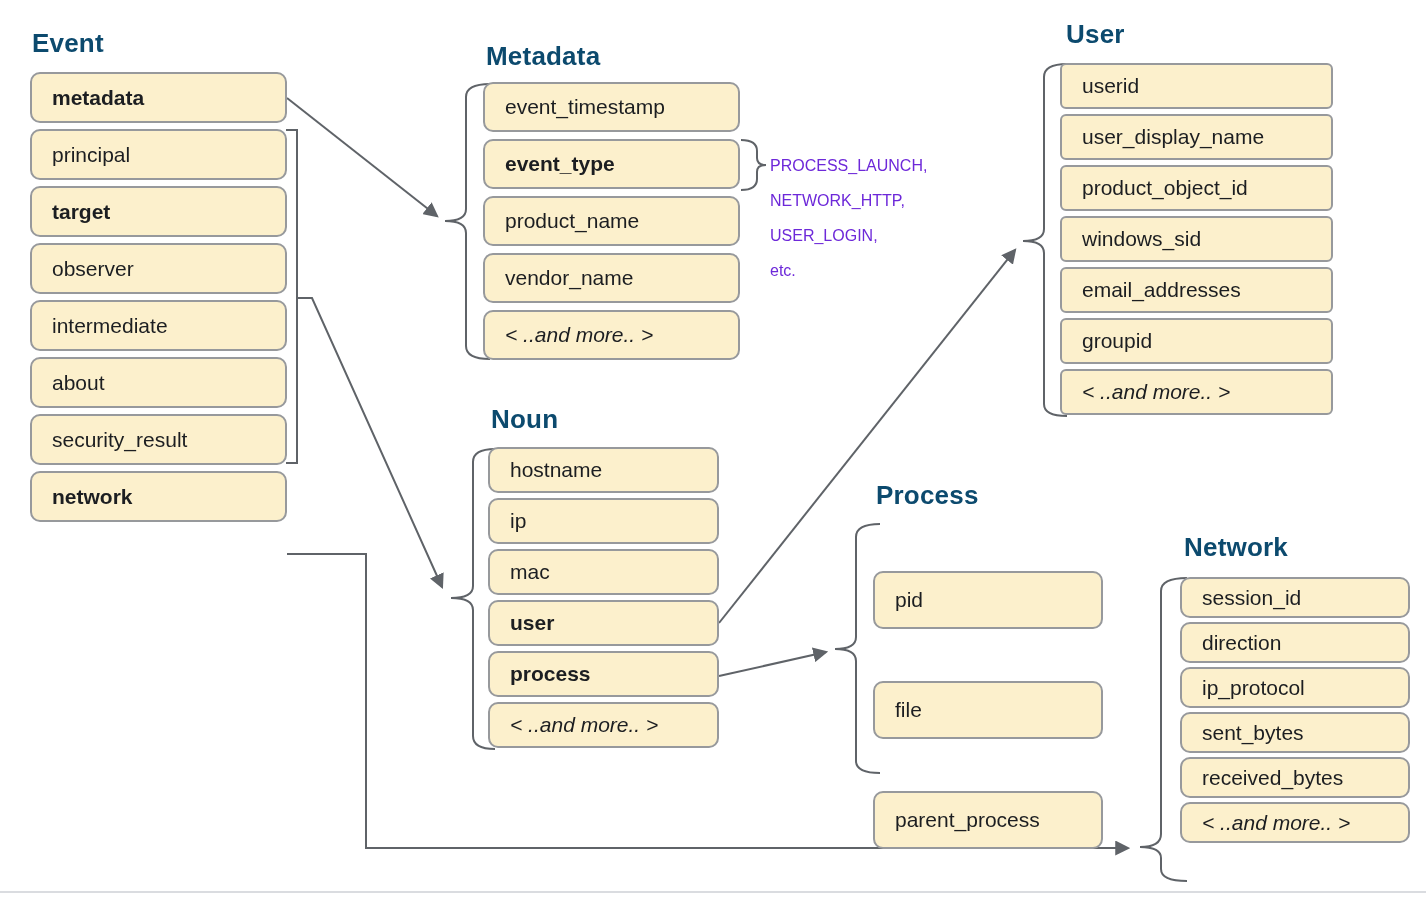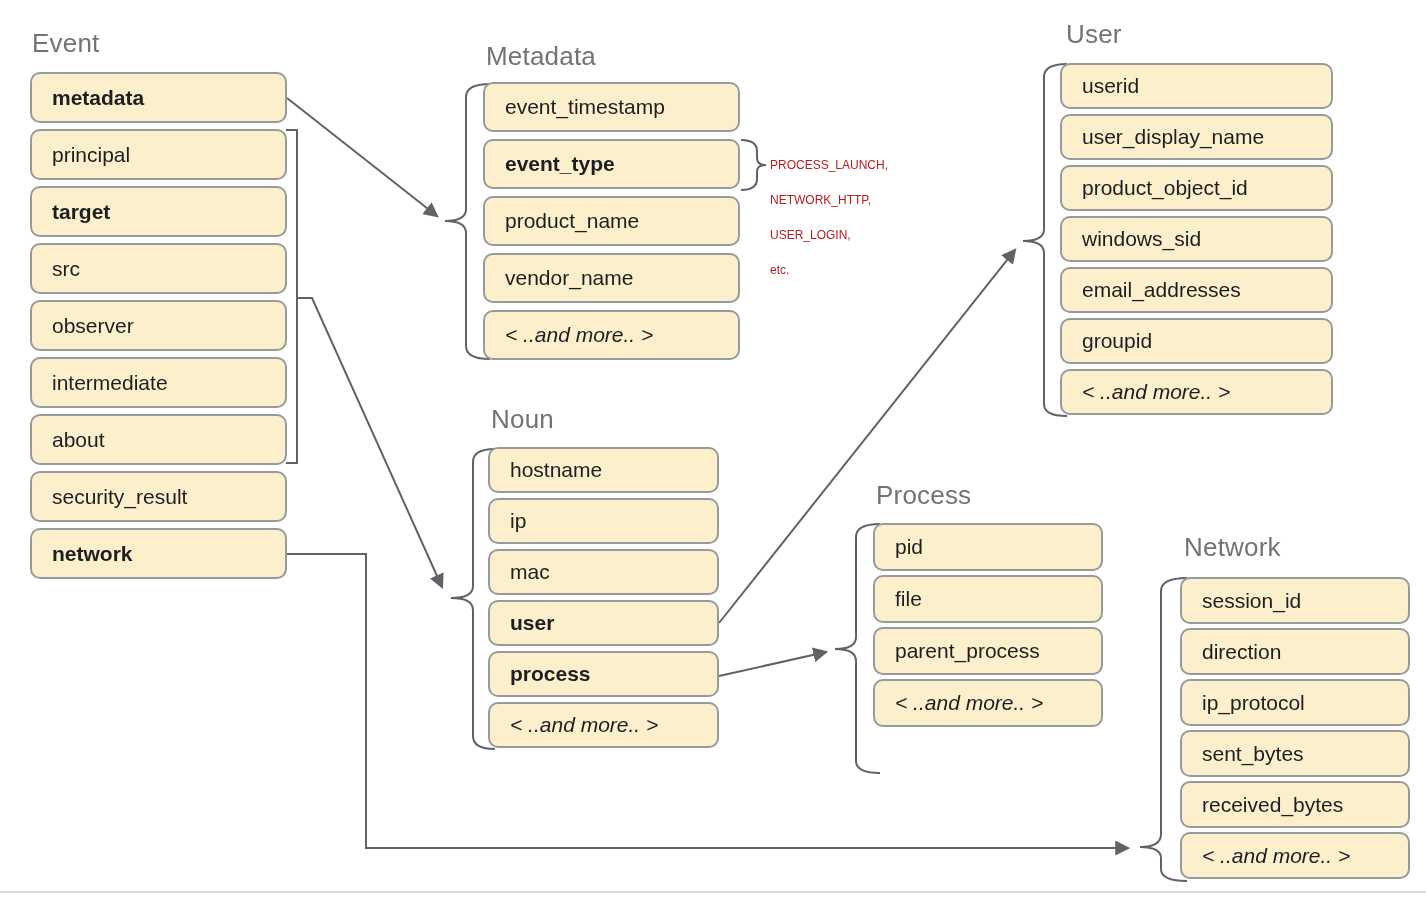--- a/index.html
+++ b/index.html
@@ -1,46 +1,46 @@
 <!DOCTYPE html>
 <html><head>
 <meta charset="utf-8">
 <style>
   html,body{margin:0;padding:0;}
   body{
     width:1426px;height:901px;position:relative;background:#ffffff;
     font-family:"Liberation Sans",sans-serif;overflow:hidden;
   }
   .title{
-    position:absolute;font-weight:normal;font-size:26px;color:#737373;
+    position:absolute;font-weight:bold;font-size:26px;color:#0c4a6e;
     letter-spacing:0.2px;white-space:nowrap;
   }
   .group{position:absolute;display:flex;flex-direction:column;}
   .box{
     background:#FCF0CC;border:2px solid #97999C;border-radius:10px;
     box-sizing:border-box;display:flex;align-items:center;
     padding:0 8px 0 20px;font-size:21px;color:#1C1E21;white-space:nowrap;
   }
   .bold{font-weight:bold;}
   .more{font-style:italic;}
   .g-event   {left:30px;  top:72px;  width:257px;gap:6px;}
   .g-event .box{height:51px;}
   .g-metadata{left:483px; top:82px;  width:257px;gap:7px;}
   .g-metadata .box{height:50px;}
   .g-noun    {left:488px; top:447px; width:231px;gap:5px;}
   .g-noun .box{height:46px;text-align:right;}
   .g-user    {left:1060px;top:63px;  width:273px;gap:5px;}
-  .g-user .box{height:46px;}
+  .g-user .box{height:46px;border-radius:6px;}
   .g-process {left:873px; top:523px; width:230px;gap:4px;}
-  .g-process .box{height:48px;}
+  .g-process .box{height:58px;margin-top:48px;}
   .g-network {left:1180px;top:577px; width:230px;gap:4px;}
-  .g-network .box{height:47px;}
+  .g-network .box{height:41px;}
   .annotation{
-    position:absolute;left:770px;top:148px;font-size:12px;line-height:35px;
-    color:#b91c1c;white-space:nowrap;
+    position:absolute;left:770px;top:148px;font-size:16px;line-height:35px;
+    color:#6d28d9;white-space:nowrap;
   }
   svg.overlay{position:absolute;left:0;top:0;pointer-events:none;}
 </style>
 </head>
 <body>
 
 <svg class="overlay" width="1426" height="901" viewBox="0 0 1426 901">
   <defs>
     <marker id="arrow" viewBox="0 0 10 10" refX="8.5" refY="5" markerWidth="7.5" markerHeight="7.5" orient="auto">
       <path d="M 0 0 L 10 5 L 0 10 z" fill="#5F6368"></path>
@@ -78,21 +78,20 @@
 <div class="title" style="left:486px;top:41px">Metadata</div>
 <div class="title" style="left:491px;top:404px">Noun</div>
 <div class="title" style="left:1066px;top:19px">User</div>
 <div class="title" style="left:876px;top:480px">Process</div>
 <div class="title" style="left:1184px;top:532px">Network</div>
 
 <div class="group g-event">
   <div class="box bold">metadata</div>
   <div class="box">principal</div>
   <div class="box bold">target</div>
-  <div class="box">src</div>
   <div class="box">observer</div>
   <div class="box">intermediate</div>
   <div class="box">about</div>
   <div class="box">security_result</div>
   <div class="box bold">network</div>
 </div>
 
 <div class="group g-metadata">
   <div class="box">event_timestamp</div>
   <div class="box bold">event_type</div>

